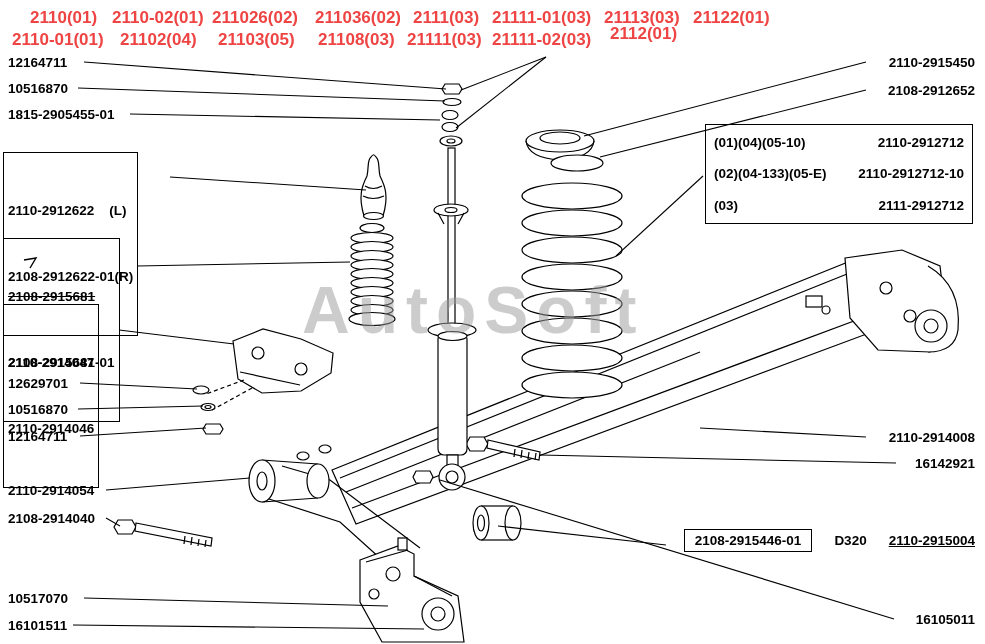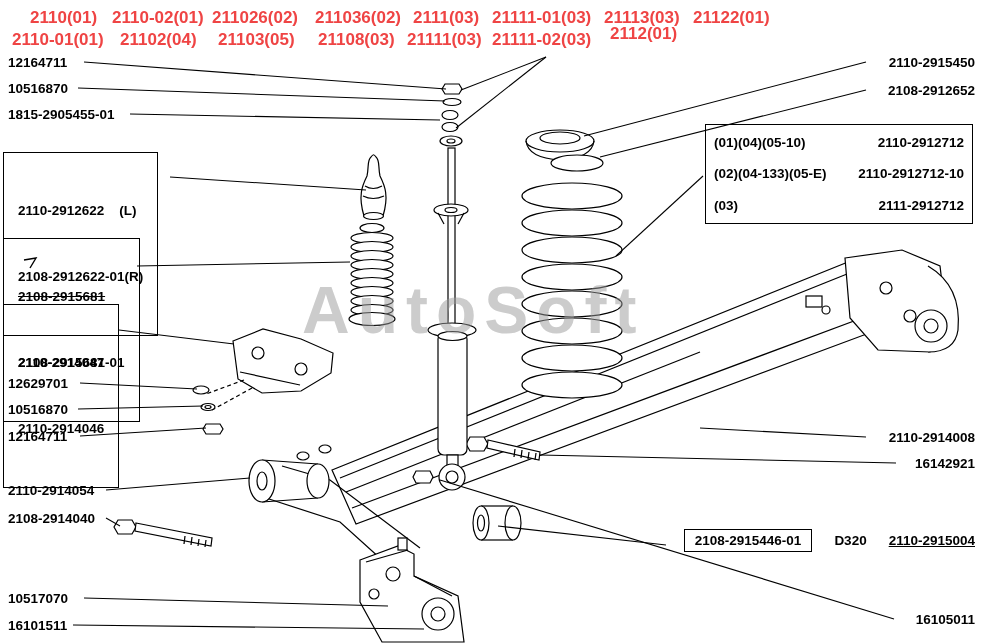--- a/index.html
+++ b/index.html
@@ -11,21 +11,21 @@
   .hdr {
     position:absolute; z-index:3; font-weight:bold; font-size:17px;
     color:#ef4444; white-space:pre;
   }
   .lbl {
     position:absolute; z-index:3; font-weight:bold; font-size:13.5px;
     color:#000; white-space:pre;
   }
   .rlbl { right:10px; text-align:right; }
   .pbox {
-    position:absolute; z-index:3; border:1.6px solid #000; padding:3px 14px;
+    position:absolute; z-index:3; border:1.6px solid #000; padding:3px 4px;
     font-weight:bold; font-size:13.5px; line-height:22px; white-space:pre;
     color:#000; background:transparent;
   }
   .strike { text-decoration:line-through; }
   .vbox {
     position:absolute; z-index:3; left:705px; top:124px; width:268px; height:100px;
     border:1.6px solid #000; box-sizing:border-box; display:flex;
     flex-direction:column; justify-content:space-around; padding:2px 8px;
   }
   .vrow { display:flex; justify-content:space-between; font-weight:bold; font-size:13.5px; white-space:pre; }

